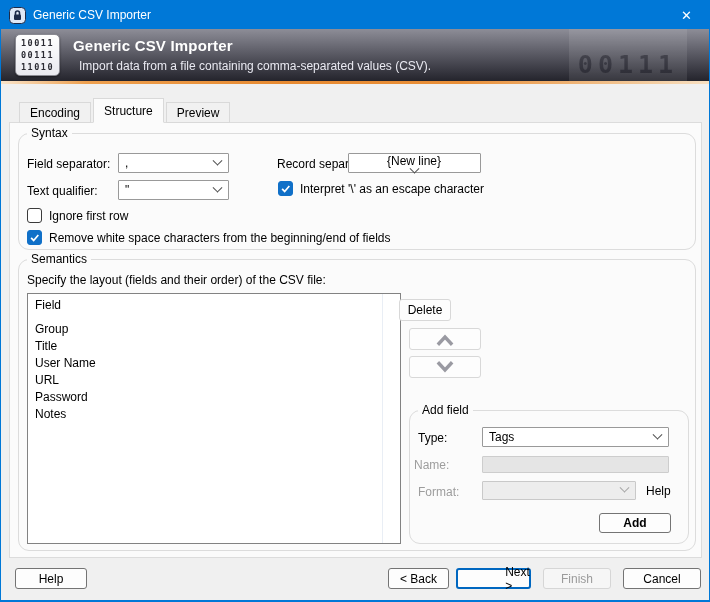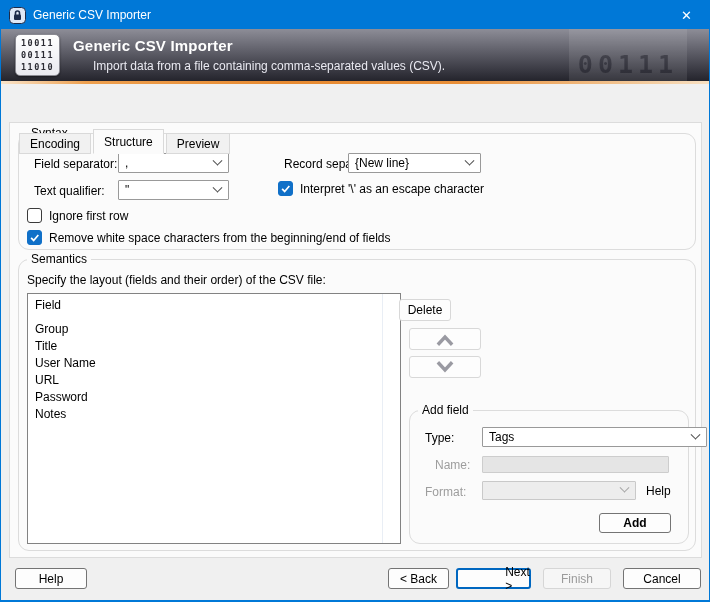--- a/index.html
+++ b/index.html
@@ -49,31 +49,31 @@
   }
   .banner-icon div {
     font-family:"DejaVu Sans Mono", monospace; font-size:8.5px; font-weight:bold;
     letter-spacing:1.5px; color:#2a2a32; line-height:11px;
   }
   .banner-title {
     position:absolute; left:72px; top:8px; color:#ffffff;
     font-size:15px; font-weight:bold; letter-spacing:0.2px;
   }
   .banner-subtitle {
-    position:absolute; left:92px; top:30px; color:#e9e9f1; font-size:12px;
+    position:absolute; left:78px; top:30px; color:#e9e9f1; font-size:12px;
   }
   .orange-line {
     height:3px;
     background:linear-gradient(90deg,#f9e4ca 0%, #eea04f 12%, #e78a31 40%, #e98f38 65%, #f3cda1 92%, #f8e0c2 100%);
   }
 
   
   .content { position:relative; height:517px; background:#f0f0f0; }
 
-  .tabs { position:absolute; left:18px; top:14px; display:flex; align-items:flex-end; z-index:3;margin-top:31px; }
+  .tabs { position:absolute; left:18px; top:14px; display:flex; align-items:flex-end; z-index:3; }
   .tab {
     height:21px; padding:0 10px; display:flex; align-items:center;
     font-size:12px; background:#f1f1f1;
     border:1px solid #d9d9d9; margin-right:2px;
   }
   .tab.selected {
     height:25px; background:#fbfbfb; border-bottom:1px solid #fbfbfb;
     padding-top:0;
   }
 
@@ -81,21 +81,21 @@
     position:absolute; left:8px; top:38px; width:693px; height:436px;
     background:#fbfbfb; border:1px solid #dcdcdc; z-index:1;
   }
 
   .groupbox { position:absolute; border:1px solid #dcdcdc; border-radius:11px; }
   .gb-label {
     position:absolute; top:-8px; left:8px; background:#fbfbfb;
     padding:0 4px; font-size:12px; color:#000; line-height:14px;
   }
 
-  .lbl { position:absolute; font-size:12px; color:#000; line-height:14px; white-space:nowrap;margin-left:7px; }
+  .lbl { position:absolute; font-size:12px; color:#000; line-height:14px; white-space:nowrap; }
   .lbl.disabled { color:#9d9d9d; }
 
   .combo {
     position:absolute; height:20px; background:#fff; border:1px solid #999;
     display:flex; align-items:center; justify-content:space-between;
     padding:0 7px 0 6px; font-size:12px; border-radius:1px;
   }
   .combo .chev {
     width:7px; height:7px; border-right:1.2px solid #4c4c4c; border-bottom:1.2px solid #4c4c4c;
     transform:rotate(45deg) translate(-2px,-2px); flex:none;
@@ -181,21 +181,21 @@
       <div class="groupbox" style="left:8px; top:10px; width:678px; height:117px;">
         <span class="gb-label">Syntax</span>
 
         <span class="lbl" style="left:8px; top:23px;">Field separator:</span>
         <div class="combo" style="left:99px; top:19px; width:111px;">
           <span>,</span>
           <span class="chev"></span>
         </div>
 
         <span class="lbl" style="left:258px; top:23px;">Record separator:</span>
-        <div class="combo" style="left:329px; top:19px; width:133px;">
+        <div class="combo" style="left:329px; top:19px; width:133px;flex-direction:column;">
           <span>{New line}</span>
           <span class="chev"></span>
         </div>
 
         <span class="lbl" style="left:8px; top:50px;">Text qualifier:</span>
         <div class="combo" style="left:99px; top:46px; width:111px;">
           <span>"</span>
           <span class="chev"></span>
         </div>
 
@@ -255,26 +255,26 @@
         <div class="btn light" style="left:390px; top:96px; width:72px; height:22px;">
           <svg width="20" height="13" viewBox="0 0 20 13">
             <polyline points="4,2.5 10,9 16,2.5" fill="none" stroke="#9a9aa2" stroke-width="3.4" stroke-linecap="square"></polyline>
           </svg>
         </div>
 
         <div class="groupbox" style="left:390px; top:150px; width:280px; height:134px;">
           <span class="gb-label">Add field</span>
 
           <span class="lbl" style="left:8px; top:20px;">Type:</span>
-          <div class="combo" style="left:72px; top:16px; width:225px;">
+          <div class="combo" style="left:72px; top:16px; width:187px;">
             <span>Tags</span>
             <span class="chev"></span>
           </div>
 
-          <span class="lbl disabled" style="left:18px; top:47px;">Name:</span>
+          <span class="lbl disabled" style="left:4px; top:47px;">Name:</span>
           <div class="textbox-disabled" style="left:72px; top:45px; width:187px;" title=""></div>
 
           <span class="lbl disabled" style="left:8px; top:74px;">Format:</span>
           <div class="combo disabled" style="left:72px; top:70px; width:154px; height:19px;">
             <span></span>
             <span class="chev"></span>
           </div>
           <span class="help-link" style="left:236px; top:73px;">Help</span>
 
           <div class="btn" style="left:189px; top:102px; width:72px; height:20px;font-weight:bold;">

